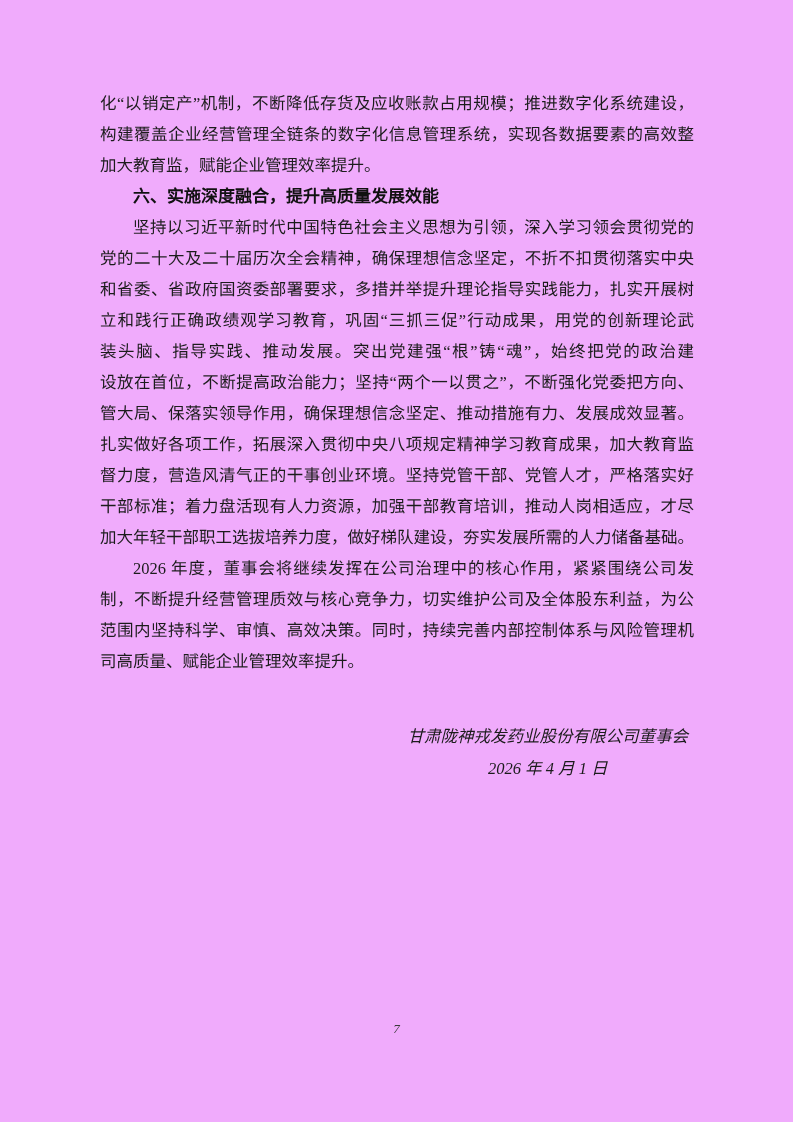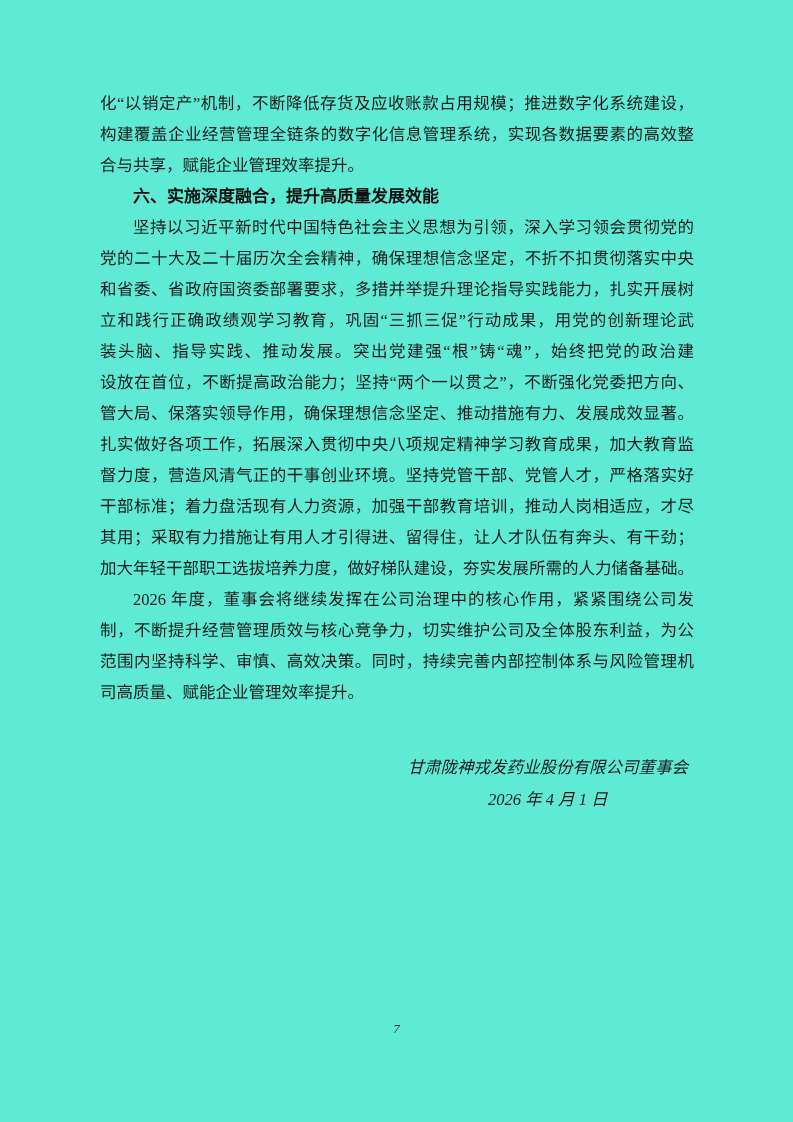--- a/index.html
+++ b/index.html
@@ -5,21 +5,21 @@
   html, body {
     margin: 0;
     padding: 0;
     background: #ffffff;
   }
   .page {
     position: relative;
     width: 793px;
     height: 1122px;
     margin: 0 auto;
-    background: #5eead4;
+    background: #f0abfc;
     overflow: hidden;
     font-family: "Liberation Serif", "DejaVu Serif", serif;
     color: #1c1c1c;
   }
   .content {
     position: absolute;
     left: 100px;
     top: 88px;
     width: 594px;
   }
@@ -71,33 +71,32 @@
     color: #3a3a3a;
   }
 </style>
 </head>
 <body>
 
 <div class="page">
   <div class="content">
     <div class="line">化“以销定产”机制，不断降低存货及应收账款占用规模；推进数字化系统建设，</div>
     <div class="line">构建覆盖企业经营管理全链条的数字化信息管理系统，实现各数据要素的高效整</div>
-    <div class="line end">合与共享，赋能企业管理效率提升。</div>
+    <div class="line end">加大教育监，赋能企业管理效率提升。</div>
     <div class="line heading ind">六、实施深度融合，提升高质量发展效能</div>
     <div class="line ind">坚持以习近平新时代中国特色社会主义思想为引领，深入学习领会贯彻党的</div>
     <div class="line">党的二十大及二十届历次全会精神，确保理想信念坚定，不折不扣贯彻落实中央</div>
     <div class="line">和省委、省政府国资委部署要求，多措并举提升理论指导实践能力，扎实开展树</div>
     <div class="line">立和践行正确政绩观学习教育，巩固“三抓三促”行动成果，用党的创新理论武</div>
     <div class="line">装头脑、指导实践、推动发展。突出党建强“根”铸“魂”，始终把党的政治建</div>
     <div class="line">设放在首位，不断提高政治能力；坚持“两个一以贯之”，不断强化党委把方向、</div>
     <div class="line">管大局、保落实领导作用，确保理想信念坚定、推动措施有力、发展成效显著。</div>
     <div class="line">扎实做好各项工作，拓展深入贯彻中央八项规定精神学习教育成果，加大教育监</div>
     <div class="line">督力度，营造风清气正的干事创业环境。坚持党管干部、党管人才，严格落实好</div>
     <div class="line">干部标准；着力盘活现有人力资源，加强干部教育培训，推动人岗相适应，才尽</div>
-    <div class="line">其用；采取有力措施让有用人才引得进、留得住，让人才队伍有奔头、有干劲；</div>
     <div class="line">加大年轻干部职工选拔培养力度，做好梯队建设，夯实发展所需的人力储备基础。</div>
     <div class="line ind">2026 年度，董事会将继续发挥在公司治理中的核心作用，紧紧围绕公司发</div>
     <div class="line">制，不断提升经营管理质效与核心竞争力，切实维护公司及全体股东利益，为公</div>
     <div class="line">范围内坚持科学、审慎、高效决策。同时，持续完善内部控制体系与风险管理机</div>
     <div class="line end">司高质量、赋能企业管理效率提升。</div>
 
     <div class="signature">
       <div class="company">甘肃陇神戎发药业股份有限公司董事会</div>
       <div class="date">2026 年 4 月 1 日</div>
     </div>

